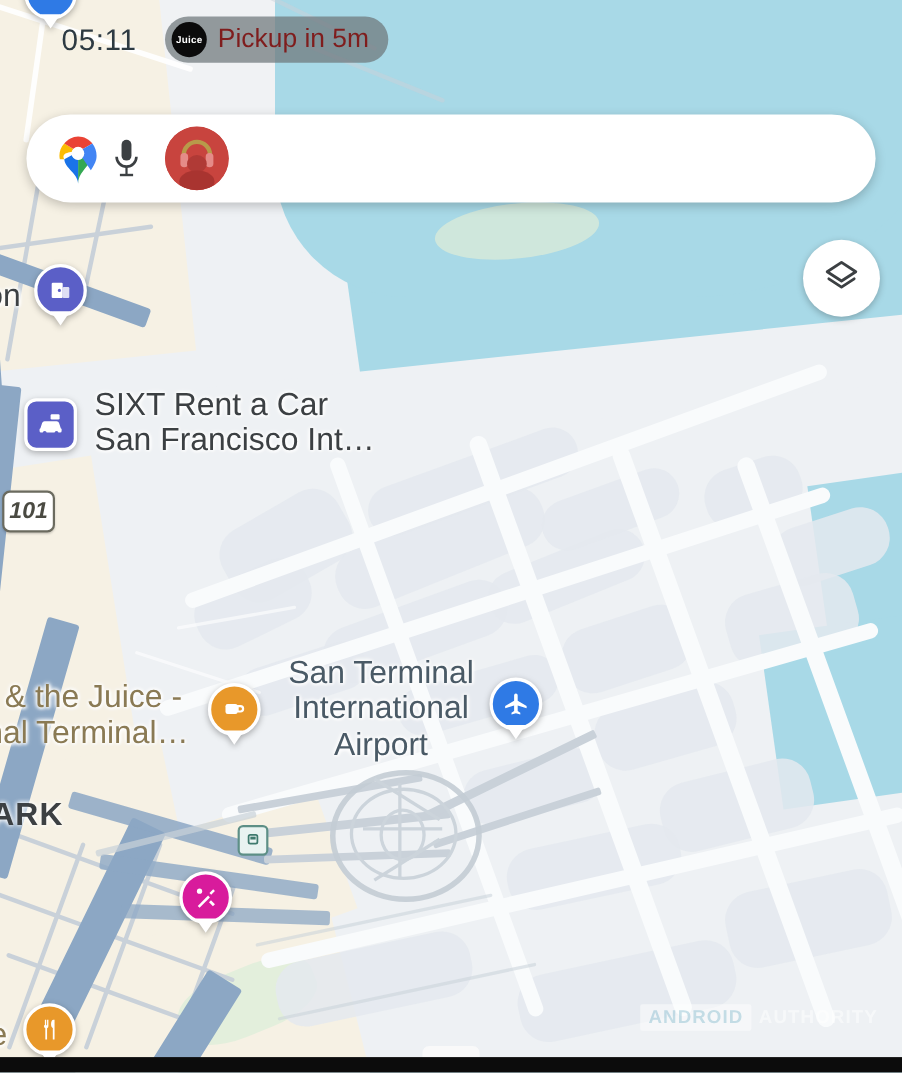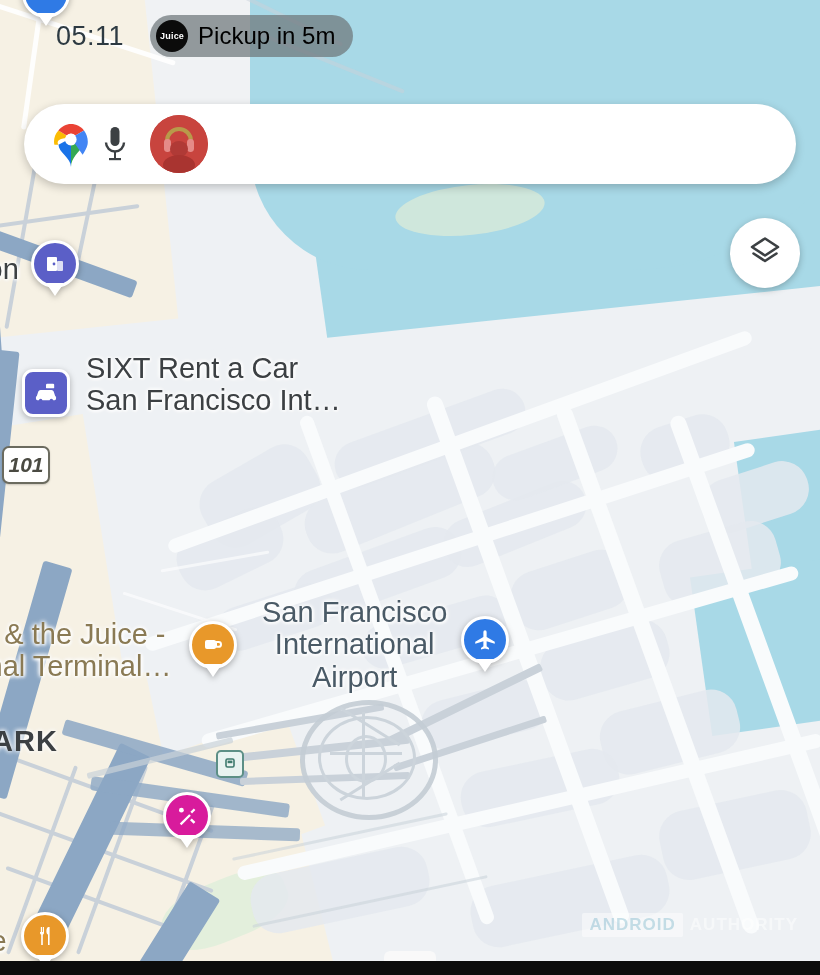--- a/index.html
+++ b/index.html
@@ -144,21 +144,21 @@
     border-radius:22px;
     padding:5px 18px 5px 6px;
     margin-left:26px;
   }
   .uber-badge{
     width:32px;height:32px;border-radius:50%;
     background:#0b0b0b;color:#fff;
     display:flex;align-items:center;justify-content:center;
     font-size:9px;font-weight:bold;letter-spacing:.2px;
   }
-  .uber-text{color:#000000;font-size:24px;}
+  .uber-text{color:#7f1d1d;font-size:24px;}
   .status-right{
     margin-left:auto;display:flex;align-items:center;gap:14px;
     color:#2d3a42;
   }
   .batt-pct{font-size:26px;color:#2d3a42;margin-left:-4px;}
 
   
   .searchbar{
     position:absolute;left:24px;top:104px;width:772px;height:80px;
     background:#fff;border-radius:42px;
@@ -190,21 +190,21 @@
   
   .layers-btn{
     position:absolute;left:730px;top:218px;width:70px;height:70px;
     border-radius:50%;background:#fff;
     box-shadow:0 2px 7px rgba(0,0,0,.25);
     display:flex;align-items:center;justify-content:center;
     z-index:35;cursor:pointer;
   }
 
   
-  .poi{position:absolute;z-index:25;display:flex;align-items:flex-end;}
+  .poi{position:absolute;z-index:25;display:flex;align-items:center;}
   .pin{
     width:48px;height:58px;position:relative;flex:0 0 auto;
     filter:drop-shadow(0 2px 3px rgba(0,0,0,.3));
   }
   .pin-body{
     width:48px;height:48px;border-radius:50% 50% 50% 50%;
     display:flex;align-items:center;justify-content:center;
     border:3px solid #fff;box-sizing:border-box;
     position:relative;
   }
@@ -431,21 +431,21 @@
         <span class="pin-body" style="background:#e8982a;">
           <svg width="24" height="24" viewBox="0 0 24 24" aria-hidden="true">
             <rect x="4" y="7" width="11" height="9" rx="2" fill="#fff"></rect>
             <path d="M15 9h2.6a2.4 2.4 0 0 1 0 4.8H15z" fill="none" stroke="#fff" stroke-width="2"></path>
           </svg>
         </span>
       </span>
     </div>
 
     <div class="poi" style="left:262px;top:596px;align-items:center;">
-      <span class="poi-label airport">San Francisco
+      <span class="poi-label airport">San Terminal
 International
 Airport</span>
       <span class="pin" style="margin-left:14px;">
         <span class="pin-body" style="background:#2f7ae5;">
           <svg width="26" height="26" viewBox="0 0 24 24" aria-hidden="true">
             <path d="M21 15.5v-1.8l-7.5-4.4V4.6a1.5 1.5 0 0 0-3 0v4.7L3 13.7v1.8l7.5-2.3v4.6L8.3 19.3v1.5L12 19.8l3.7 1v-1.5l-2.2-1.5v-4.6L21 15.5z" fill="#fff"></path>
           </svg>
         </span>
       </span>
     </div>

